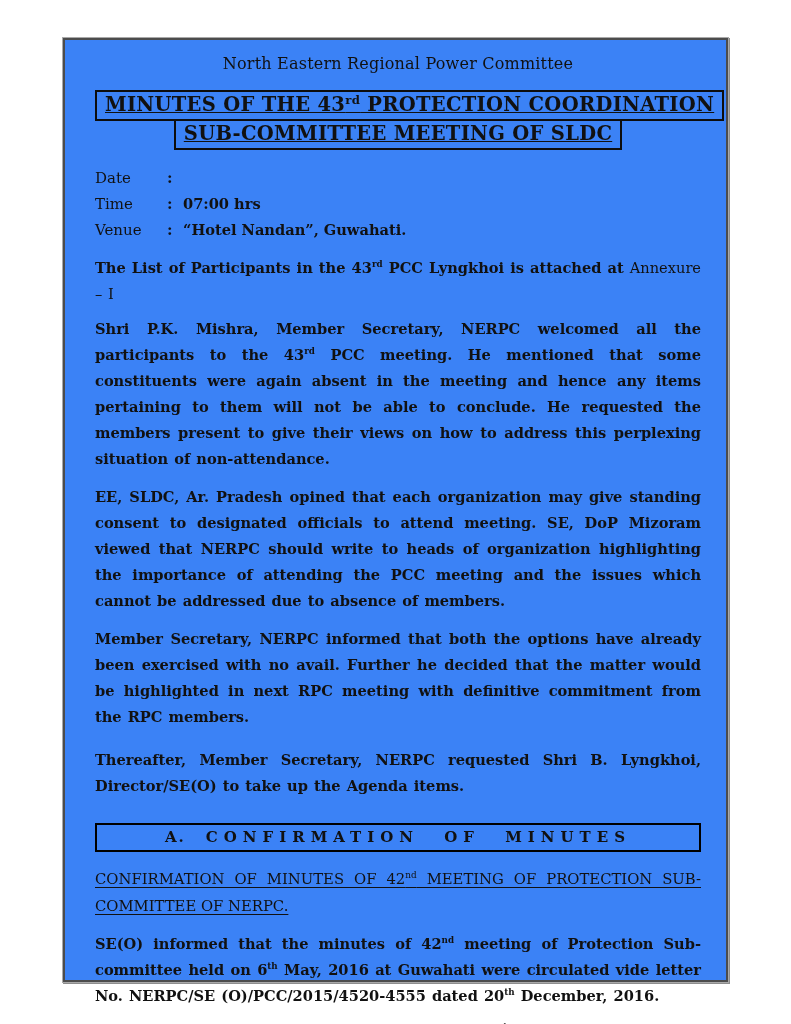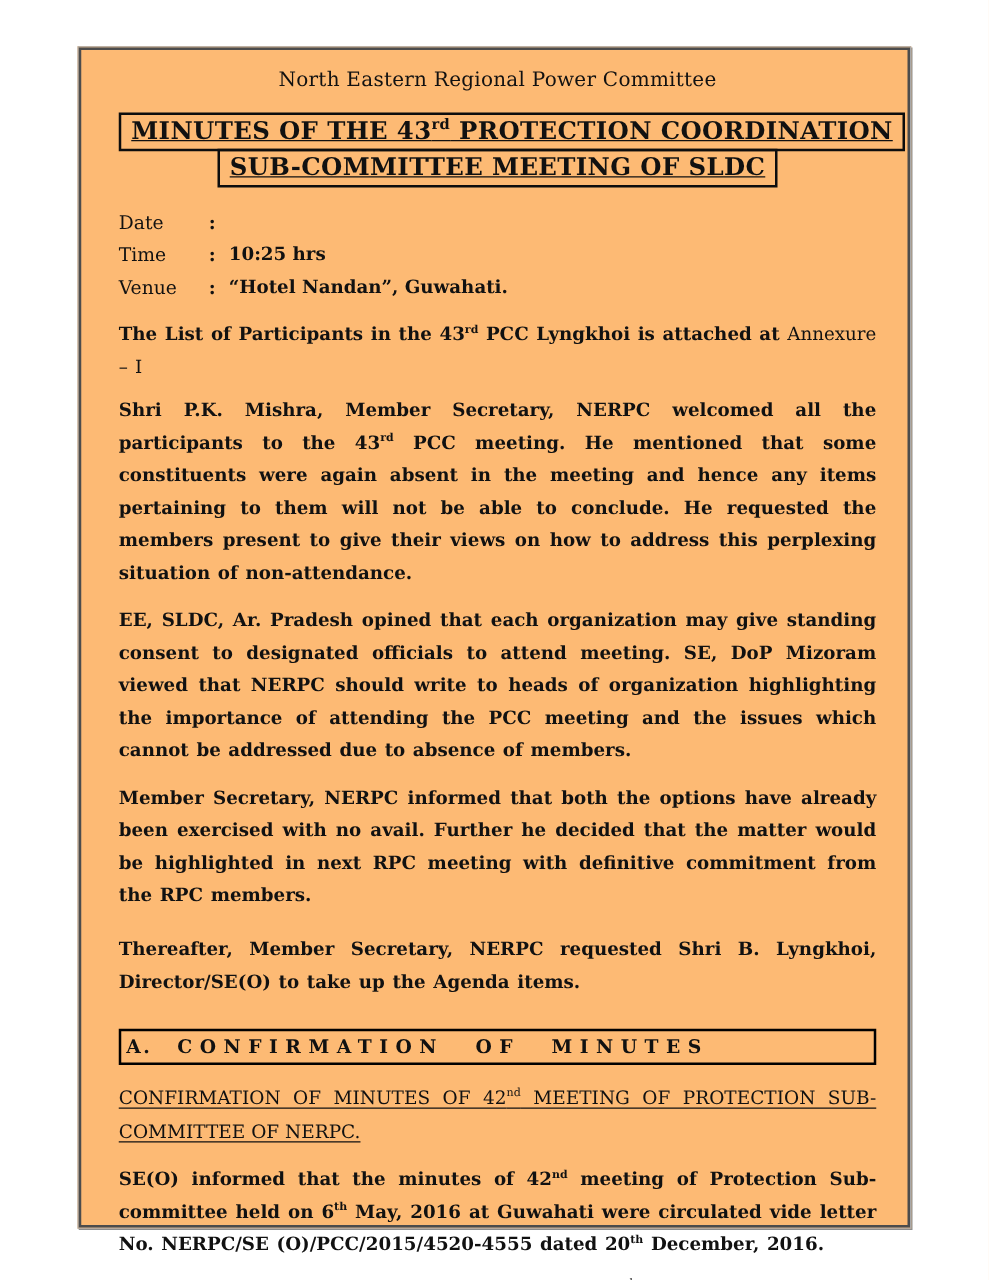--- a/index.html
+++ b/index.html
@@ -10,21 +10,21 @@
     color:#111;
     overflow:hidden;
     position:relative;
   }
   .page-frame {
     position:absolute;
     left:62px; top:37px;
     width:667px; height:946px;
     border:1px solid #a9a9a9;
     box-shadow:1px 1px 0 #8d8d8d;
-    background:#fdba74;
+    background:#3b82f6;
   }
   .page-inner {
     width:100%; height:100%;
     border:2px solid #4c4c4c;
     padding:9px 25px 0 30px;
   }
   .org-title {
     text-align:center;
     font-size:16px;
     letter-spacing:0.2px;
@@ -61,21 +61,21 @@
     margin-top:12px;
     word-spacing:1px;
   }
   .para .regular { font-weight:normal; }
   .para-welcome   { margin-top:9px; }
   .para-thereafter{ margin-top:17px; }
   .section-heading-box {
     margin-top:24px;
     border:2px solid #000;
     padding:3px 4px 4px;
-    text-align:left;
+    text-align:center;
     font-size:15px;
     font-weight:bold;
     letter-spacing:6px;
     word-spacing:14px;
     white-space:nowrap;
   }
   .section-letter { margin-right:20px; letter-spacing:2px; }
   .sub-heading {
     margin-top:13px;
     font-size:14.8px;
@@ -113,21 +113,21 @@
     </div>
 
     <div class="meta-block">
       <div class="meta-row">
         <span class="meta-label">Date</span>
         <span class="meta-colon">:</span>
       </div>
       <div class="meta-row">
         <span class="meta-label">Time</span>
         <span class="meta-colon">:</span>
-        <span class="meta-value">10:25 hrs</span>
+        <span class="meta-value">07:00 hrs</span>
       </div>
       <div class="meta-row">
         <span class="meta-label">Venue</span>
         <span class="meta-colon">:</span>
         <span class="meta-value">“Hotel Nandan”, Guwahati.</span>
       </div>
     </div>
 
     <p class="para"><span>The List of Participants in the 43</span><sup>rd</sup><span> PCC Lyngkhoi is attached at </span><span class="regular">Annexure – I</span></p>
 

